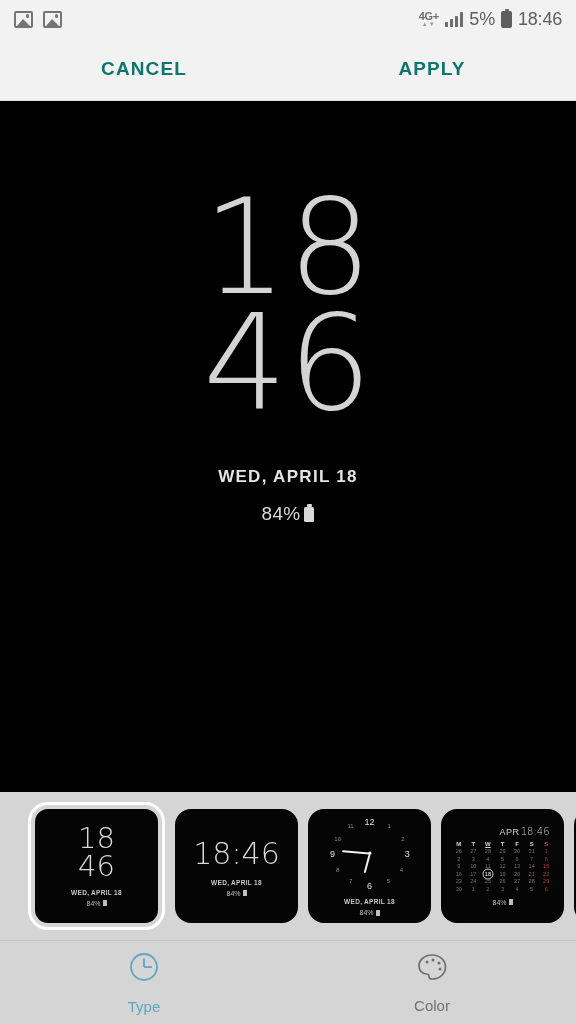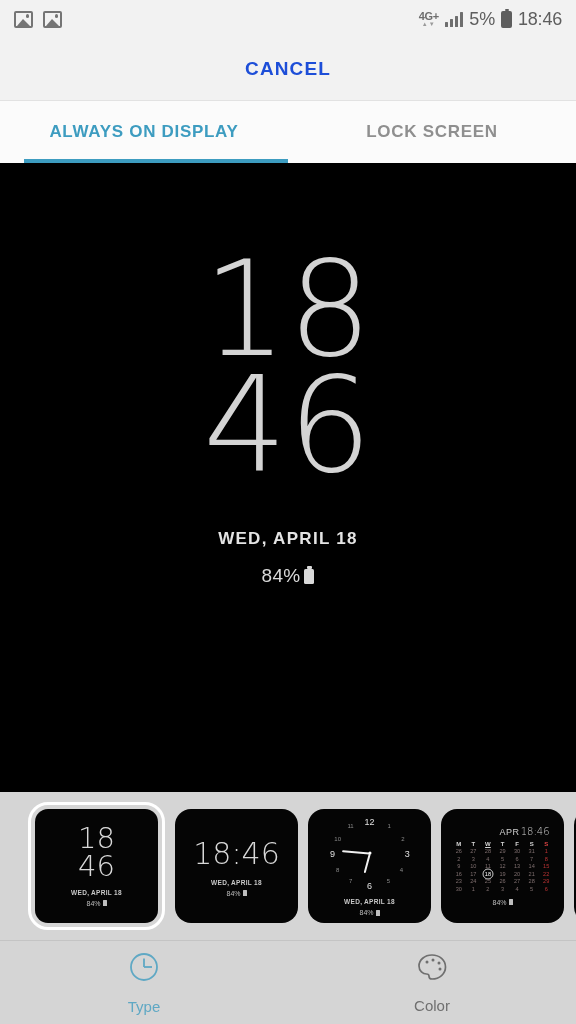--- a/index.html
+++ b/index.html
@@ -42,21 +42,21 @@
   .batt-sb { width: 11px; height: 17px; border: 2px solid #5e5e5e; border-radius: 2px; position: relative; background: #5e5e5e; }
   .batt-sb::before { content:""; position:absolute; top:-4px; left:2.5px; width:4px; height:2.5px; background:#5e5e5e; border-radius:1px; }
 
   
   .actionbar {
     flex: 0 0 62px; background: #f2f2f2;
     display: flex; align-items: center;
     border-bottom: 1px solid #e2e2e2;
   }
   .act-btn {
-    flex: 1; text-align: center; color: #1d4ed8;
+    flex: 1; text-align: center; color: #0f766e;
     font-size: 19px; font-weight: bold; letter-spacing: 1.1px;
     cursor: pointer; line-height: 62px; height: 62px;
   }
 
   
   .tabbar { flex: 0 0 62px; background: #fbfbfb; display: flex; position: relative; }
   .tab {
     flex: 1; display: flex; align-items: center; justify-content: center;
     font-size: 17px; letter-spacing: 0.7px; font-weight: bold;
     color: #8f8f8f; cursor: pointer; position: relative;
@@ -178,26 +178,23 @@
           <i></i>
         </span>
       <span class="sb-text">5%</span>
       <span class="batt-sb"></span>
       <span class="sb-text">18:46</span>
     </div>
   </div>
 
   <div class="actionbar">
     <div class="act-btn">CANCEL</div>
-  </div>
-
-  <div class="tabbar">
-    <div class="tab active">ALWAYS ON DISPLAY</div>
-    <div class="tab">LOCK SCREEN</div>
-  </div>
+    <div class="act-btn">APPLY</div>
+  </div>
+
 
   <div class="preview">
     <div class="clock-wrap">
       <div class="big-digit">18</div>
       <div class="big-digit">46</div>
     </div>
     <div class="prev-date">WED, APRIL 18</div>
     <div class="prev-batt">
       <span>84%</span>
       <span class="batt-glyph"></span>

